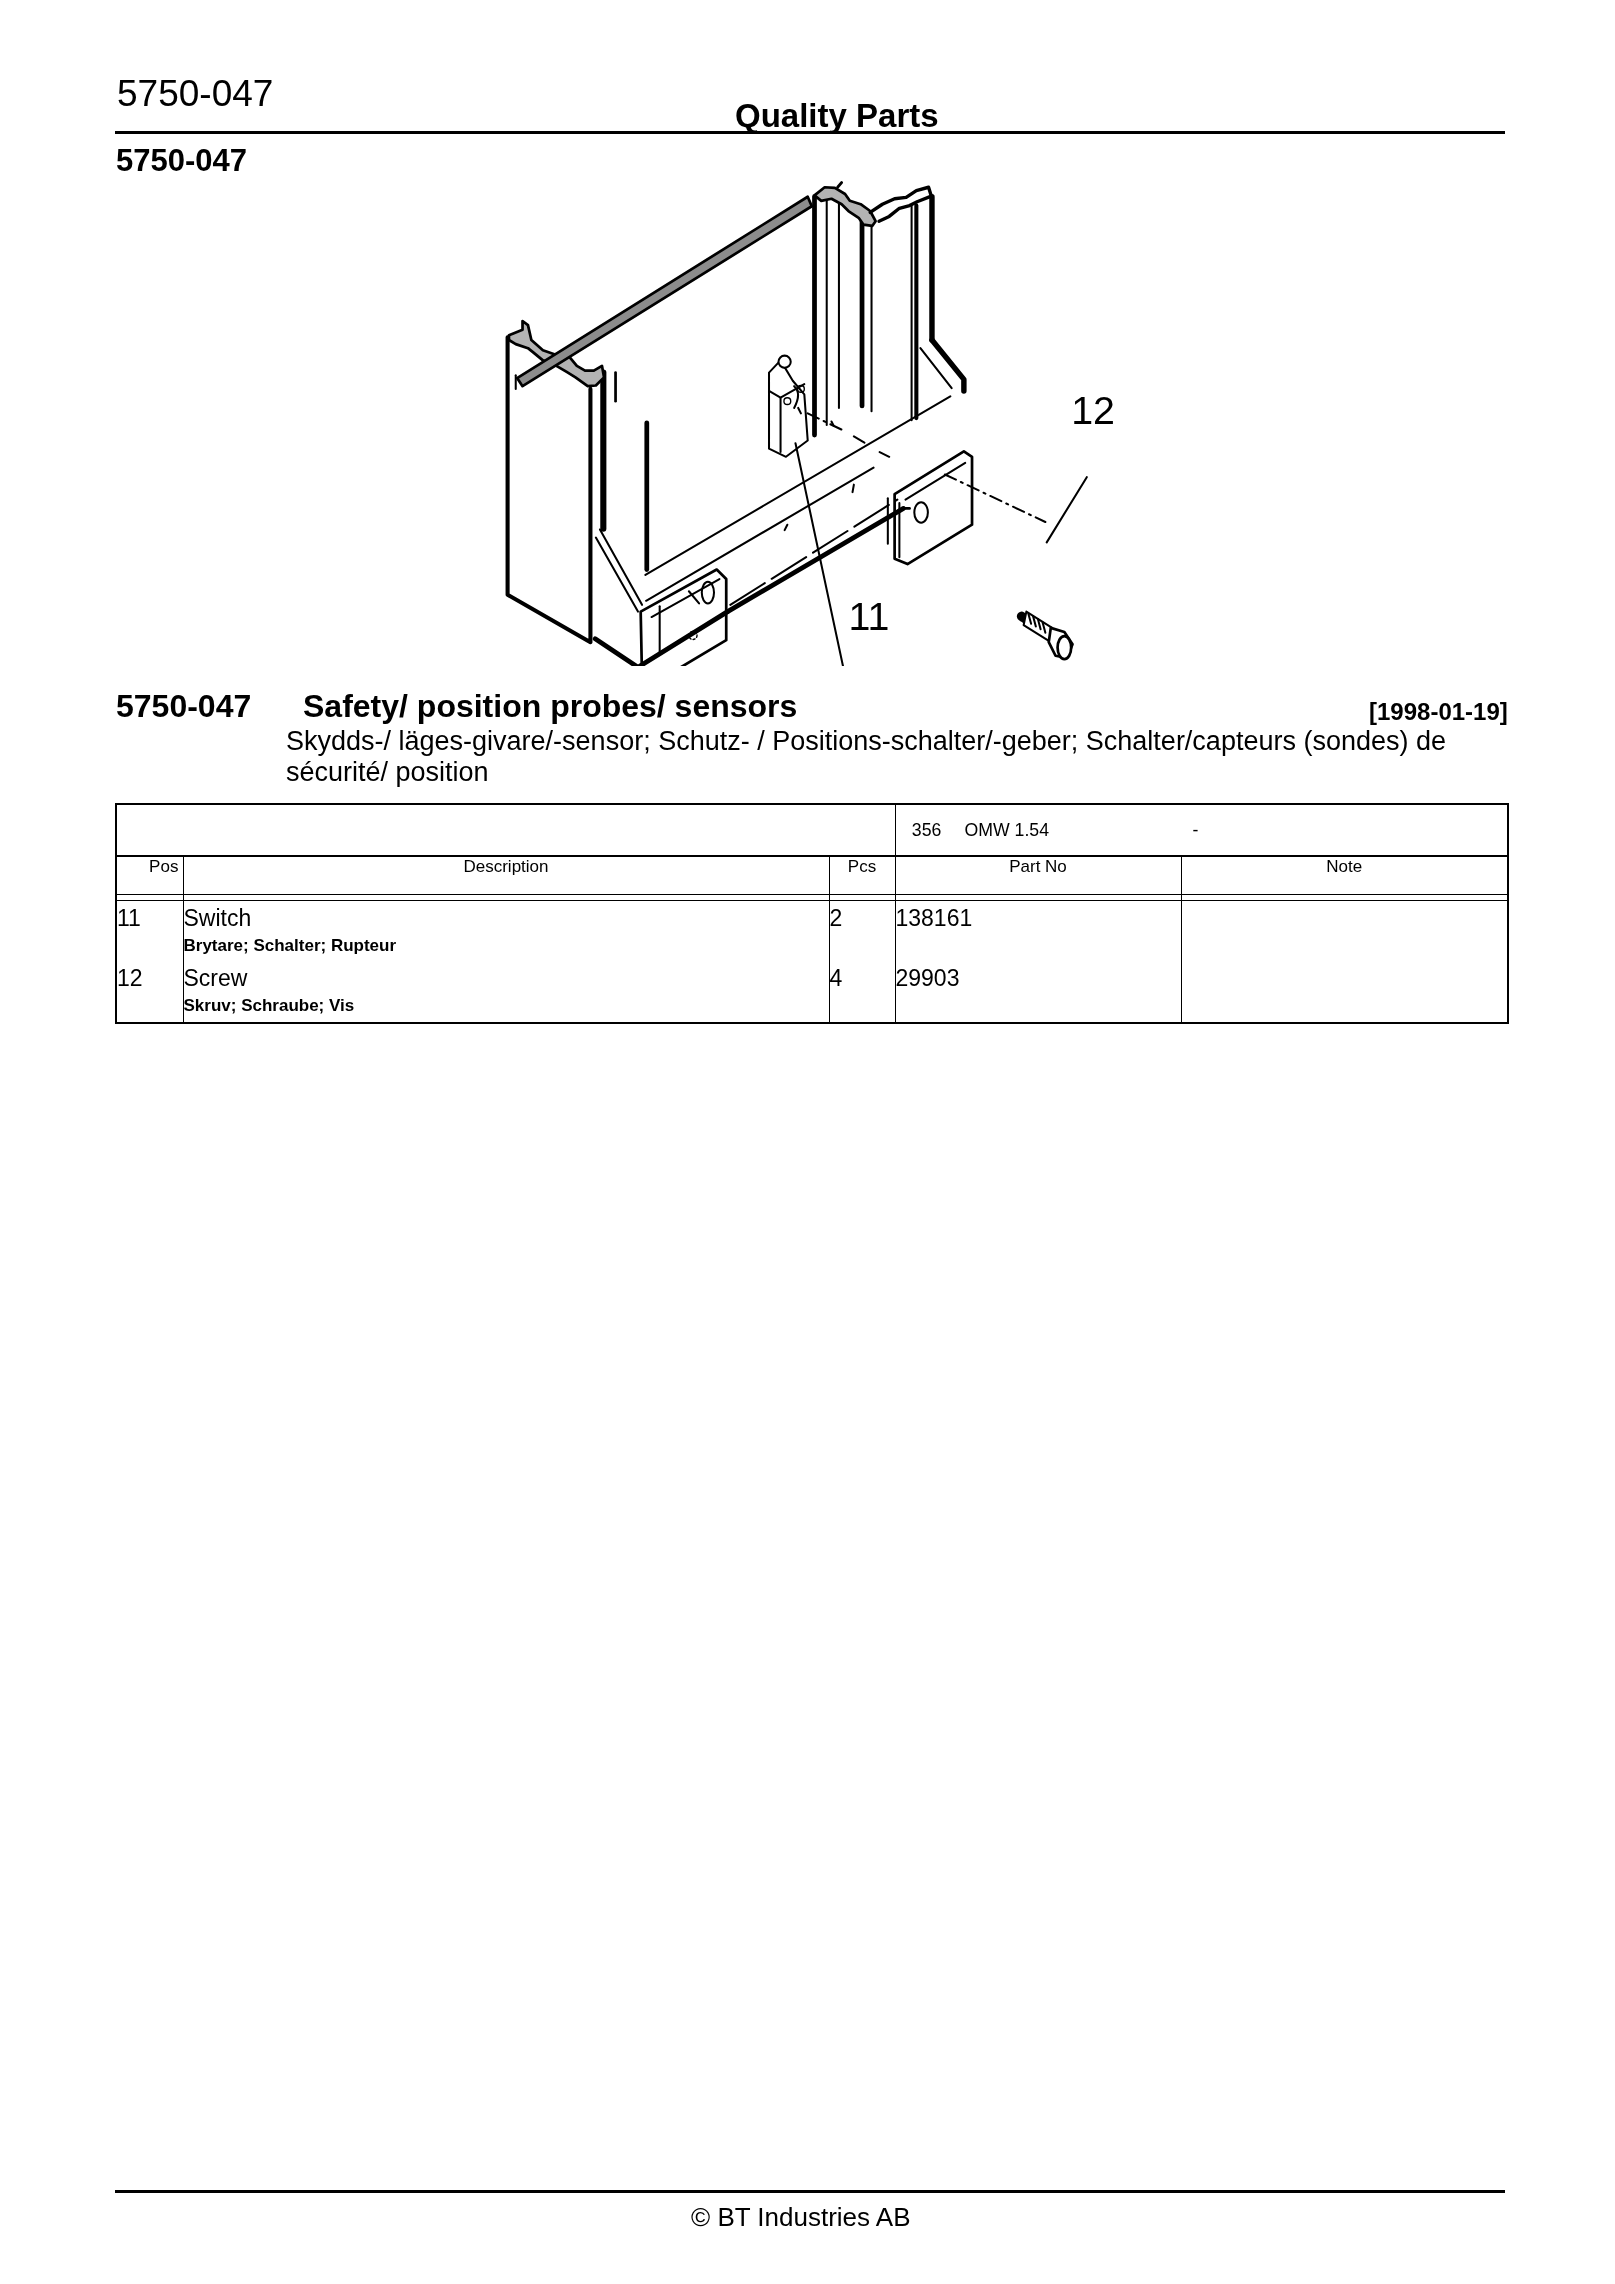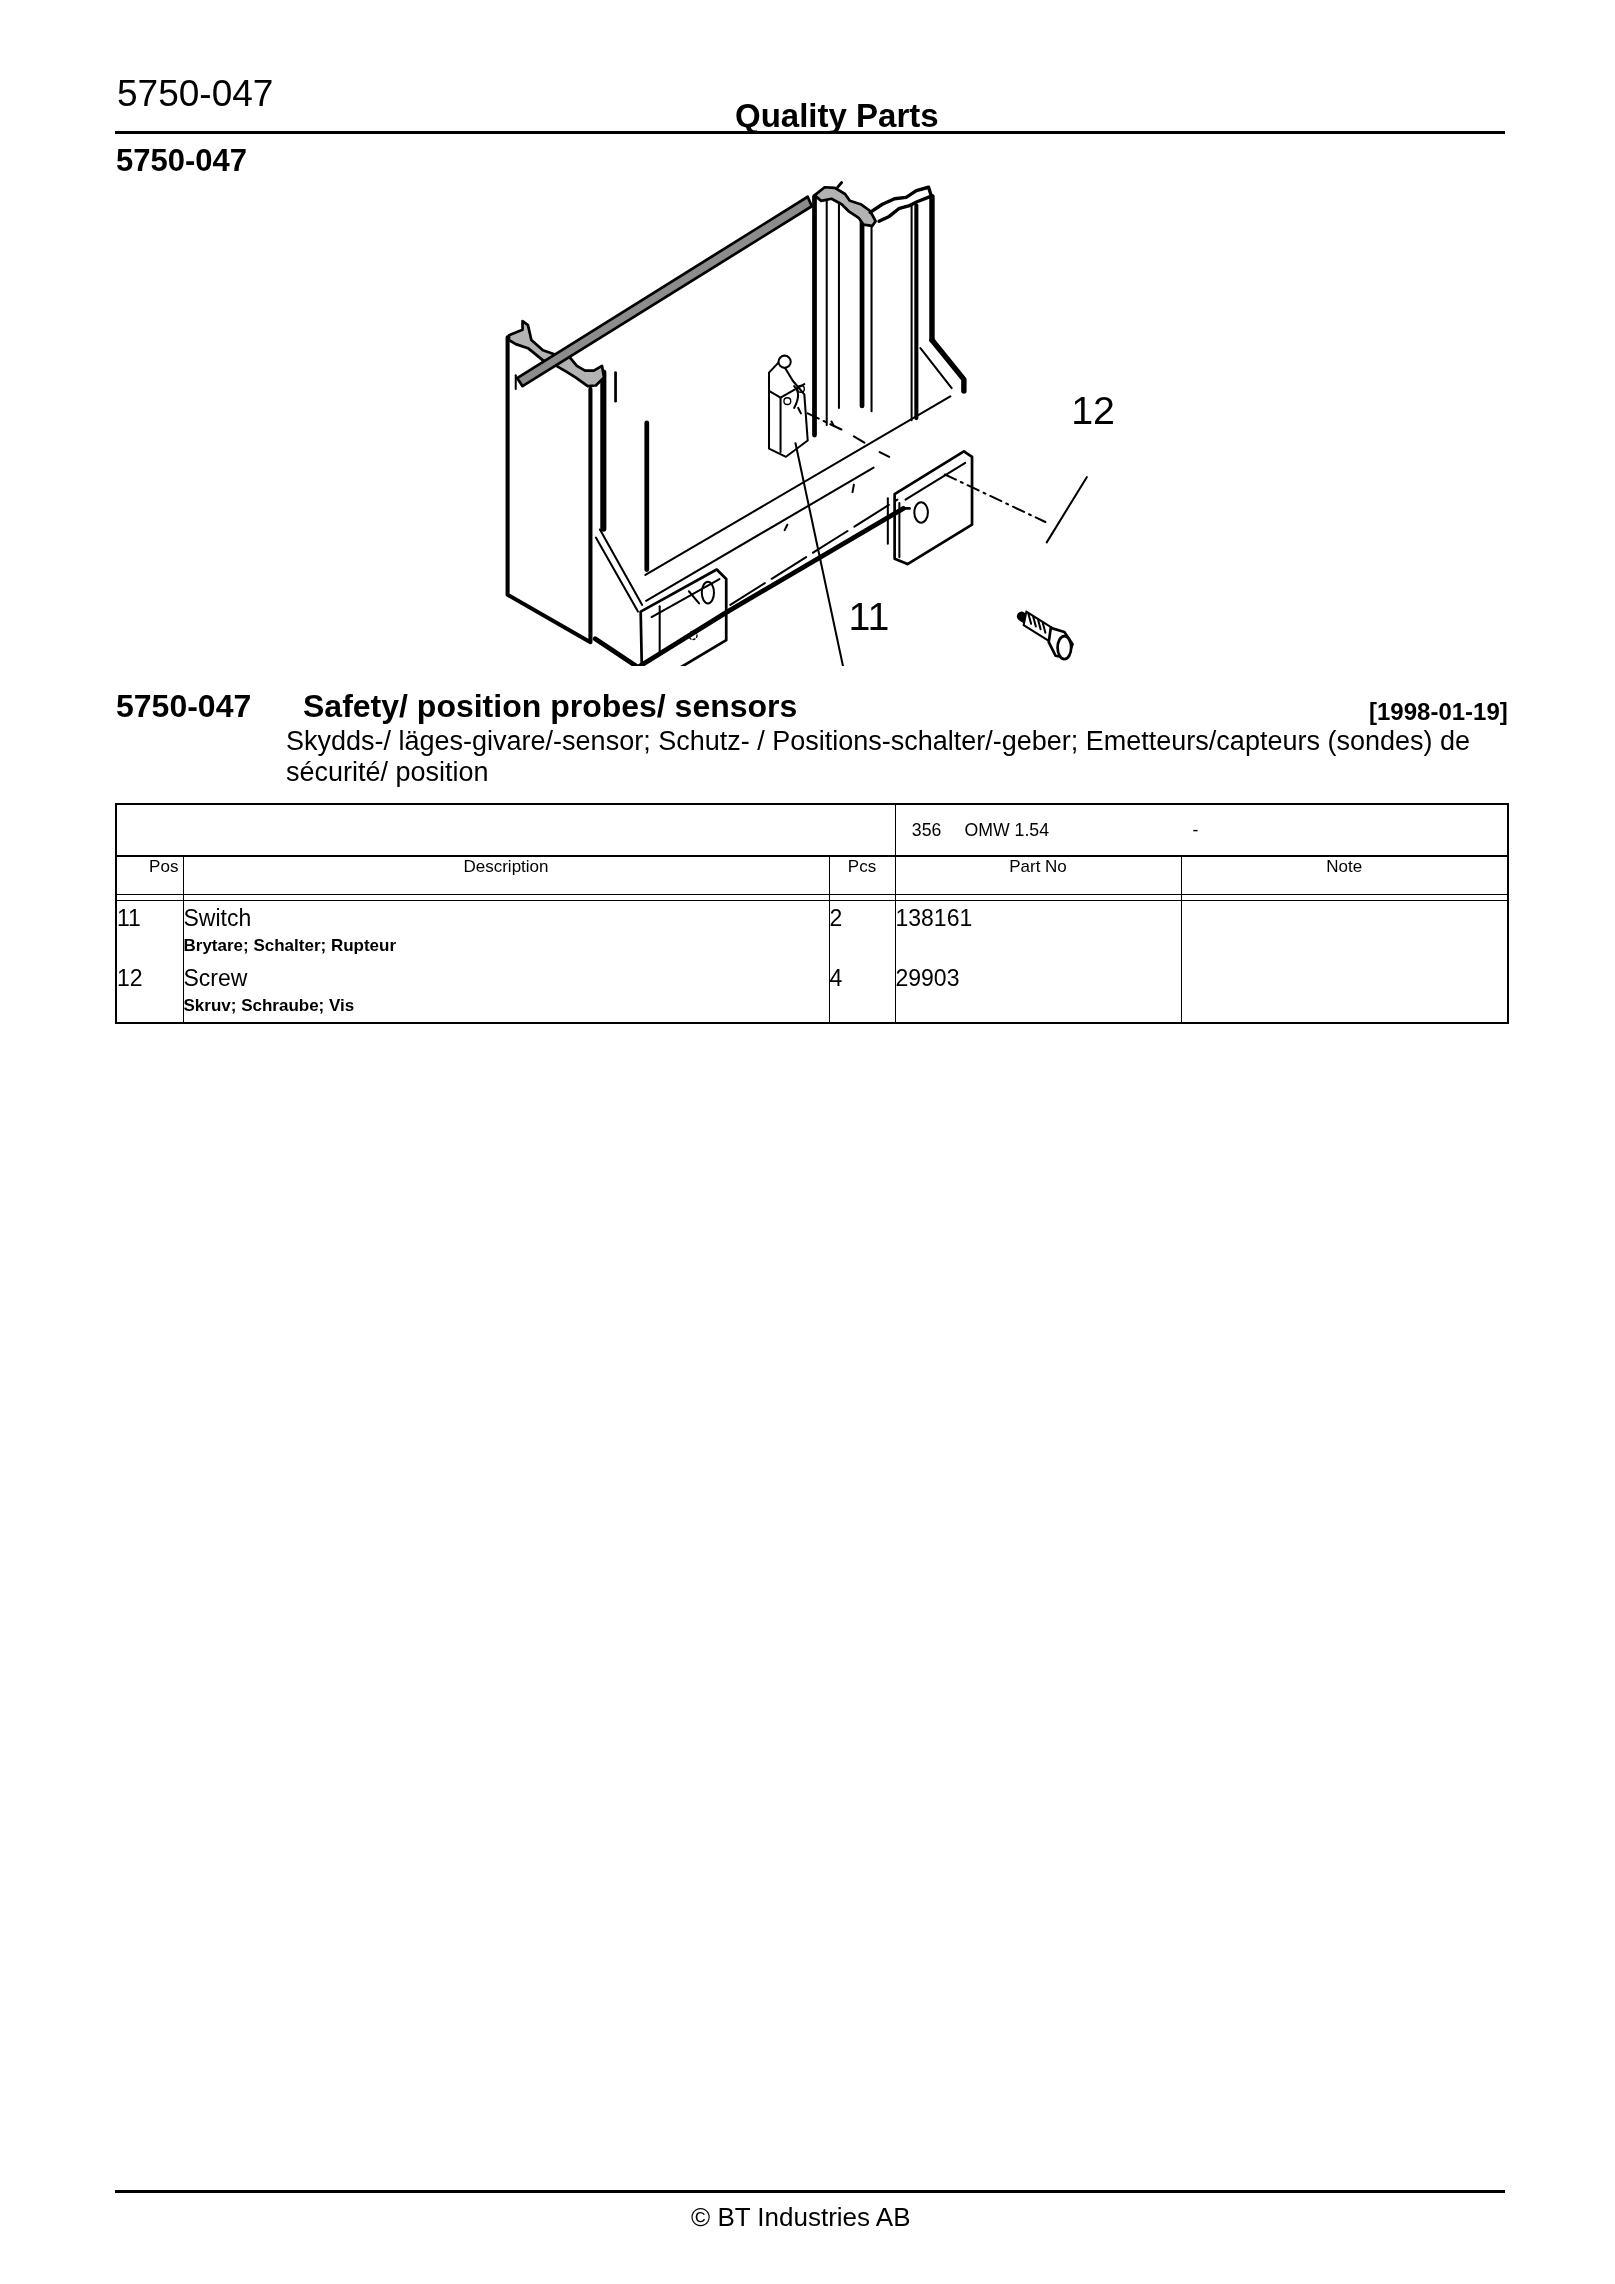--- a/index.html
+++ b/index.html
@@ -145,21 +145,21 @@
     <tspan x="1250" y="927">11</tspan>
   </text>
   <text font-size="58" fill="#000" stroke="none" style="font-family:'Liberation Sans', sans-serif;">
     <tspan x="1578" y="623">12</tspan>
   </text>
 </svg>
 
 <div class="abs sec-code">5750-047</div>
 <div class="abs sec-title">Safety/ position probes/ sensors</div>
 <div class="abs sec-date">[1998-01-19]</div>
-<div class="abs sec-sub">Skydds-/ läges-givare/-sensor; Schutz- / Positions-schalter/-geber; Emetteurs/capteurs (sondes) de sécurité/ position</div>
+<div class="abs sec-sub">Skydds-/ läges-givare/-sensor; Schutz- / Positions-schalter/-geber; Schalter/capteurs (sondes) de sécurité/ position</div>
 
 <table class="parts">
   <colgroup>
     <col style="width:67px">
     <col style="width:646px">
     <col style="width:66px">
     <col style="width:286px">
     <col style="width:327px">
   </colgroup>
   <tbody>

